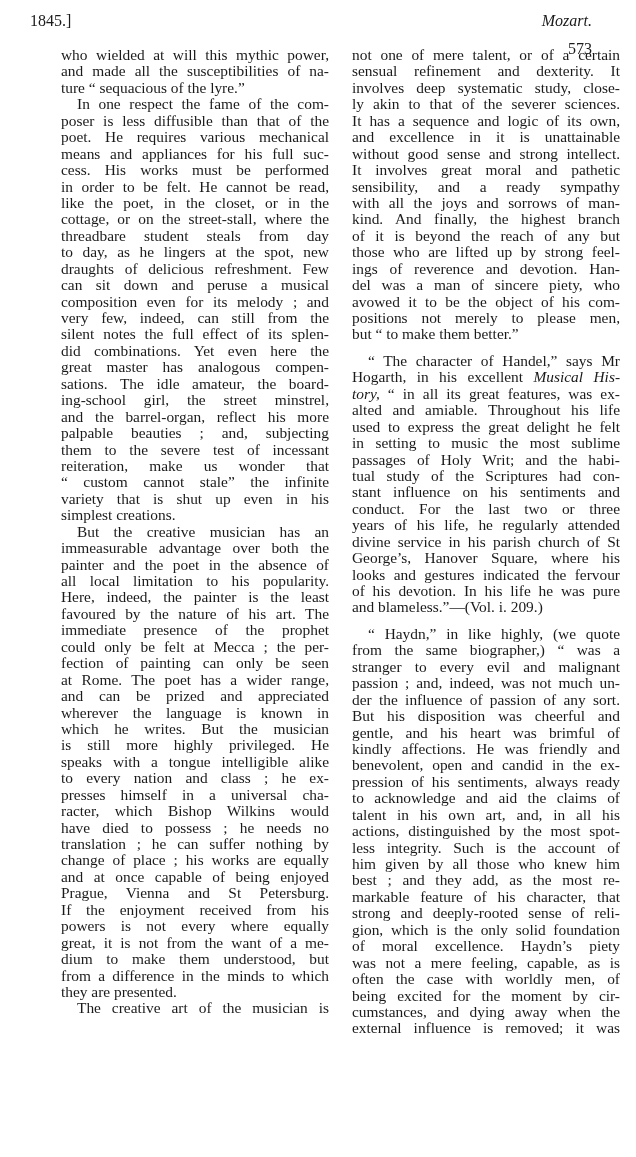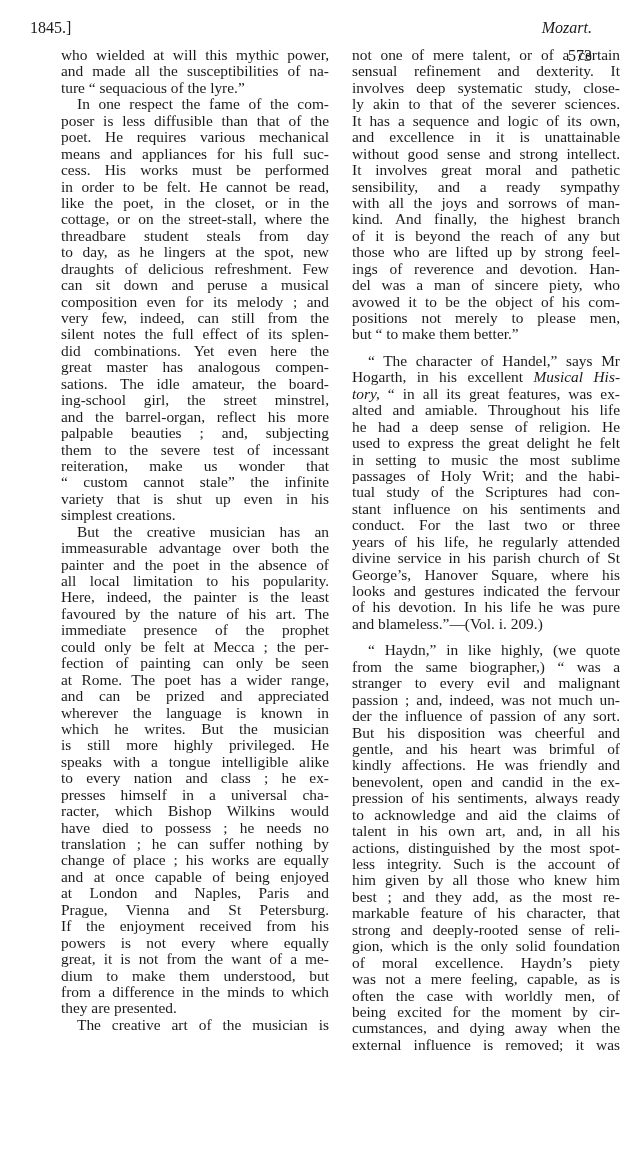--- a/index.html
+++ b/index.html
@@ -1,18 +1,18 @@
 <!DOCTYPE html>
 <html><head>
 <meta charset="utf-8">
 <style>
   html, body { margin: 0; padding: 0; background: #ffffff; }
   body { width: 636px; height: 1157px; position: relative; overflow: hidden;
          font-family: "DejaVu Serif", "Liberation Serif", serif; color: #1a1a1a; }
-  .header { position: absolute; top: 19px; left: 30px; width: 562px; height: 20px;
+  .header { position: absolute; top: 12px; left: 30px; width: 562px; height: 20px;
             font-family: "Liberation Serif", serif; font-size: 16px; }
   .header .left { position: absolute; left: 0; top: 0; }
   .header .center { position: absolute; left: 0; right: 0; text-align: right; font-style: italic; top: 0; }
   .header .right { position: absolute; right: 0; top: 0; margin-top: 28px; }
   .col { position: absolute; top: 47px; font-family: "Liberation Serif", serif;
          font-size: 15.4px; line-height: 16.45px; text-align: justify; margin-left: 30px; }
   .col.left { left: 31px; width: 268px; }
   .col.right { left: 322px; width: 268px; }
   .line { display: block; white-space: nowrap; text-align: justify; text-align-last: justify; height: 16.45px; overflow: visible; }
   .line.last { text-align-last: left; }
@@ -74,21 +74,20 @@
     <span class="line"><span>which he writes.  But the musician</span></span>
     <span class="line"><span>is still more highly privileged.  He</span></span>
     <span class="line"><span>speaks with a tongue intelligible alike</span></span>
     <span class="line"><span>to every nation and class ; he ex-</span></span>
     <span class="line"><span>presses himself in a universal cha-</span></span>
     <span class="line"><span>racter, which Bishop Wilkins would</span></span>
     <span class="line"><span>have died to possess ; he needs no</span></span>
     <span class="line"><span>translation ; he can suffer nothing by</span></span>
     <span class="line"><span>change of place ; his works are equally</span></span>
     <span class="line"><span>and at once capable of being enjoyed</span></span>
-    <span class="line"><span>at London and Naples, Paris and</span></span>
     <span class="line"><span>Prague, Vienna and St Petersburg.</span></span>
     <span class="line"><span>If the enjoyment received from his</span></span>
     <span class="line"><span>powers is not every where equally</span></span>
     <span class="line"><span>great, it is not from the want of a me-</span></span>
     <span class="line"><span>dium to make them understood, but</span></span>
     <span class="line"><span>from a difference in the minds to which</span></span>
     <span class="line last"><span>they are presented.</span></span>
     <span class="line indent"><span>The creative art of the musician is</span></span>
   </div>
 <div class="col right" id="col-right">
@@ -111,21 +110,20 @@
       <span class="line"><span>avowed it to be the object of his com-</span></span>
       <span class="line"><span>positions not merely to please men,</span></span>
       <span class="line last"><span>but “ to make them better.”</span></span>
     </div>
   <span class="gap"></span>
   <div id="rp2">
       <span class="line indent"><span>“ The character of Handel,” says Mr</span></span>
       <span class="line"><span>Hogarth, in his excellent </span><i>Musical His-</i></span>
       <span class="line"><i>tory,</i><span> “ in all its great features, was ex-</span></span>
       <span class="line"><span>alted and amiable.  Throughout his life</span></span>
-      <span class="line"><span>he had a deep sense of religion.  He</span></span>
       <span class="line"><span>used to express the great delight he felt</span></span>
       <span class="line"><span>in setting to music the most sublime</span></span>
       <span class="line"><span>passages of Holy Writ; and the habi-</span></span>
       <span class="line"><span>tual study of the Scriptures had con-</span></span>
       <span class="line"><span>stant influence on his sentiments and</span></span>
       <span class="line"><span>conduct.  For the last two or three</span></span>
       <span class="line"><span>years of his life, he regularly attended</span></span>
       <span class="line"><span>divine service in his parish church of St</span></span>
       <span class="line"><span>George’s, Hanover Square, where his</span></span>
       <span class="line"><span>looks and gestures indicated the fervour</span></span>

